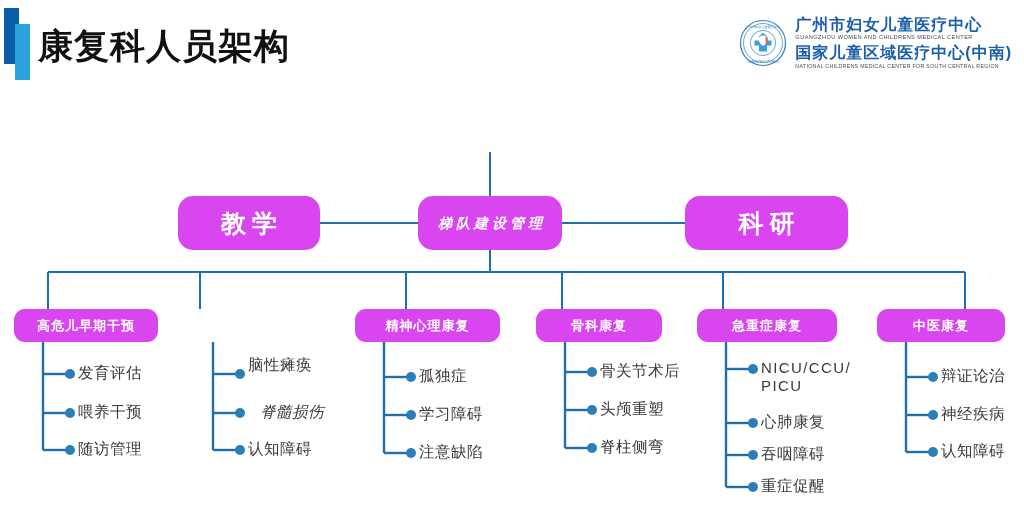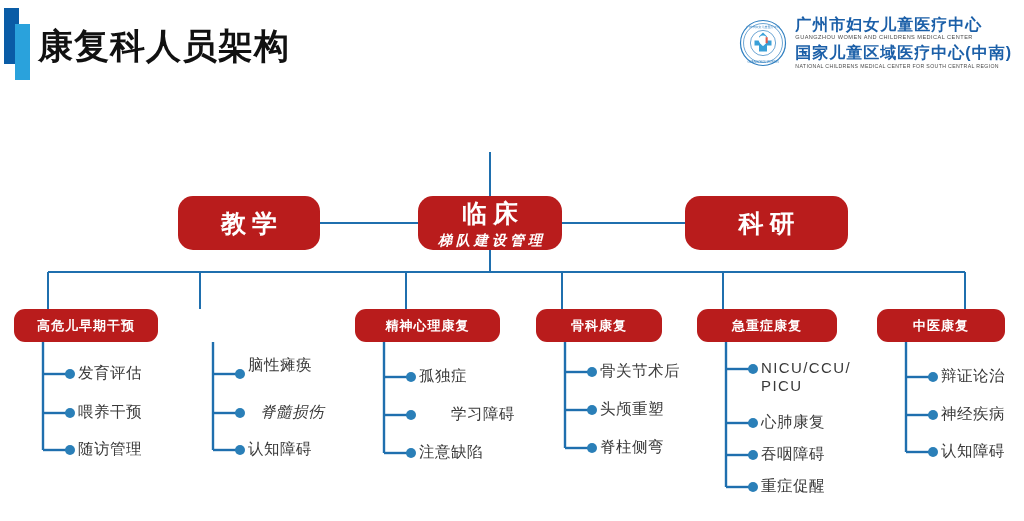--- a/index.html
+++ b/index.html
@@ -34,21 +34,21 @@
   .logo-en2{font-size:5.2px;color:#4a4a4a;letter-spacing:.35px;line-height:8px;white-space:nowrap;}
 
   
   #wires{position:absolute;left:0;top:0;width:1024px;height:521px;pointer-events:none;}
 
   
   .node{
     position:absolute;box-sizing:border-box;
     display:flex;flex-direction:column;align-items:center;justify-content:center;
     color:#ffffff;border-radius:13px;
-    background:#b91c1c;
+    background:#d946ef;
     text-align:center;
   }
   .node-top{
     background:linear-gradient(180deg,#2f86c4 0%,#2c7fbd 100%);
     border-radius:26px;
     flex-direction:row;justify-content:flex-start;
     padding-left:9px;gap:8px;
   }
   .avatar{
     width:37px;height:37px;border-radius:50%;
@@ -174,21 +174,20 @@
         <circle cx="933" cy="452" r="5"></circle>
       </g>
   </svg>
 
 
   <div class="node node-l2" style="left:178px;top:196px;width:142px;height:54px;">
     <div class="l2-main">教学</div>
   </div>
 
   <div class="node node-l2" style="left:418px;top:196px;width:144px;height:54px;">
-    <div class="l2-main">临床</div>
     <div class="l2-sub">梯队建设管理</div>
   </div>
 
   <div class="node node-l2" style="left:685px;top:196px;width:163px;height:54px;">
     <div class="l2-main">科研</div>
   </div>
 
   <div class="node node-l3" style="left:14px;top:309px;width:144px;height:33px;">
     <div class="l3-label">高危儿早期干预</div>
   </div>
@@ -206,21 +205,21 @@
   </div>
 
   <div id="leaf-layer">
       <div class="leaf" style="left: 78px; top: 364px;">发育评估</div>
       <div class="leaf" style="left: 78px; top: 403px;">喂养干预</div>
       <div class="leaf" style="left: 78px; top: 440px;">随访管理</div>
       <div class="leaf" style="left: 248px; top: 356px;">脑性瘫痪</div>
       <div class="leaf" style="left: 260px; top: 403px; font-style: italic;">脊髓损伤</div>
       <div class="leaf" style="left: 248px; top: 440px;">认知障碍</div>
       <div class="leaf" style="left: 419px; top: 367px;">孤独症</div>
-      <div class="leaf" style="left: 419px; top: 405px; margin-left: 32px;">学习障碍</div>
+      <div class="leaf" style="left: 419px; top: 405px;">学习障碍</div>
       <div class="leaf" style="left: 419px; top: 443px;">注意缺陷</div>
       <div class="leaf" style="left: 600px; top: 362px;">骨关节术后</div>
       <div class="leaf" style="left: 600px; top: 400px;">头颅重塑</div>
       <div class="leaf" style="left: 600px; top: 438px;">脊柱侧弯</div>
       <div class="leaf en" style="left: 761px; top: 359px;">NICU/CCU/
 PICU</div>
       <div class="leaf" style="left: 761px; top: 413px;">心肺康复</div>
       <div class="leaf" style="left: 761px; top: 445px;">吞咽障碍</div>
       <div class="leaf" style="left: 761px; top: 477px;">重症促醒</div>
       <div class="leaf" style="left: 941px; top: 367px;">辩证论治</div>

